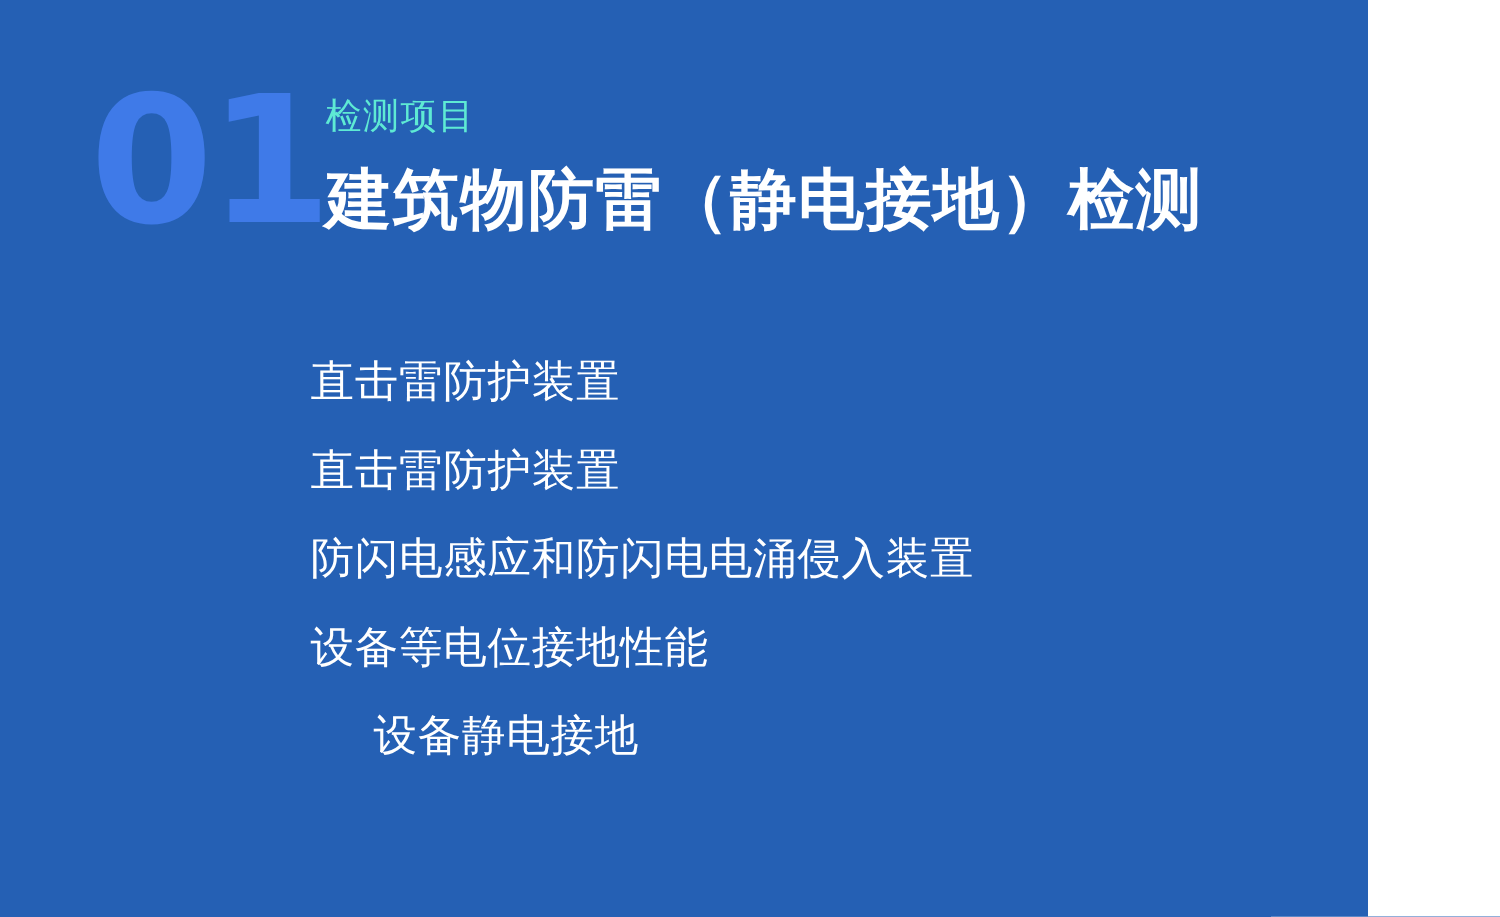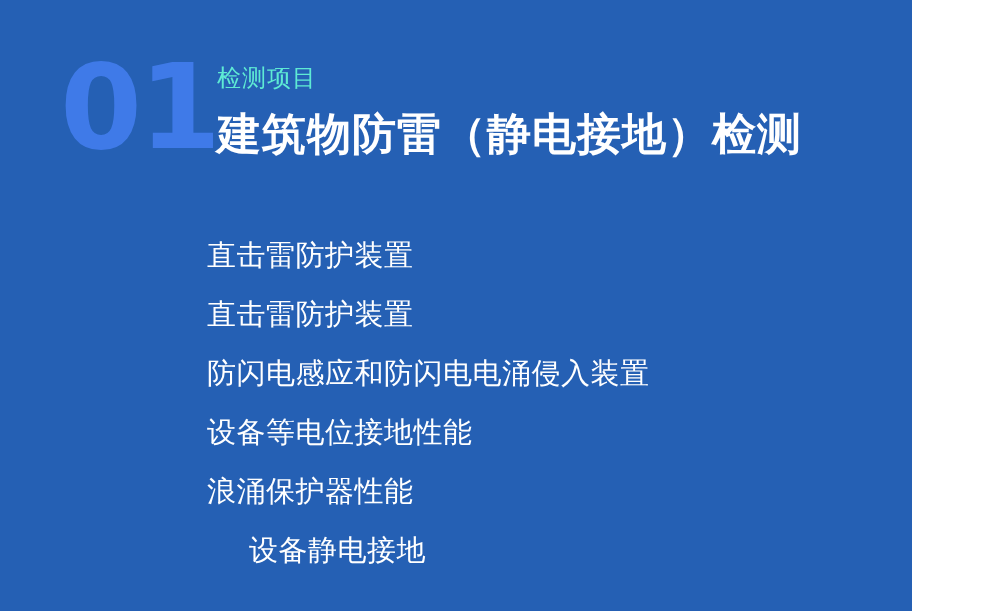--- a/index.html
+++ b/index.html
@@ -92,17 +92,16 @@
   <div class="header-block">
     <div class="eyebrow">检测项目</div>
     <div class="main-title">建筑物防雷（静电接地）检测</div>
   </div>
 
   <ul class="item-list">
     <li>直击雷防护装置</li>
     <li>直击雷防护装置</li>
     <li>防闪电感应和防闪电电涌侵入装置</li>
     <li>设备等电位接地性能</li>
-    <li>浪涌保护器性能</li>
     <li>设备静电接地</li>
   </ul>
 
 </div>
 
 </body></html>

